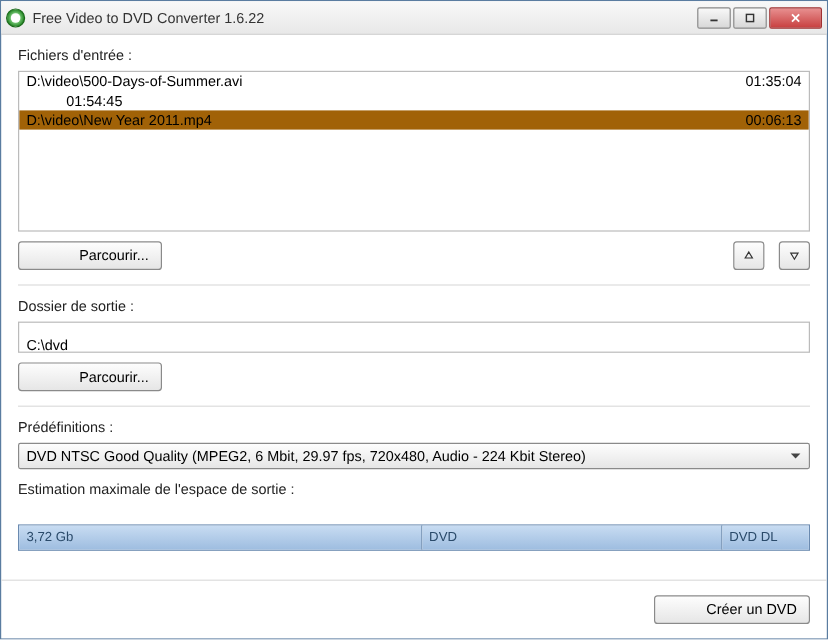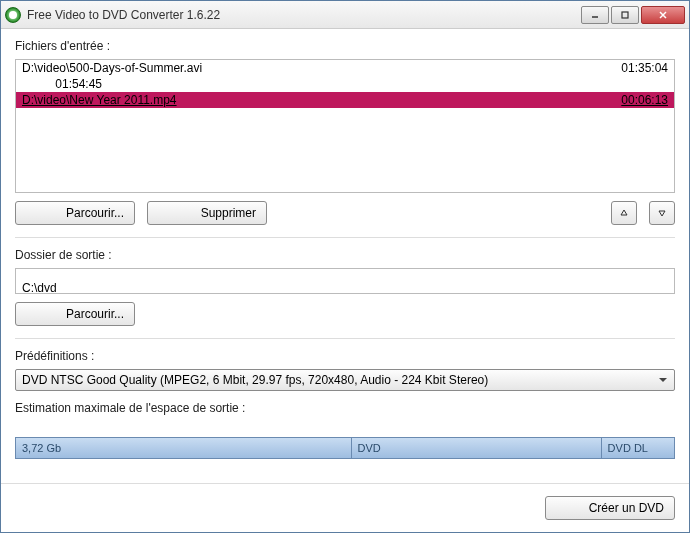--- a/index.html
+++ b/index.html
@@ -15,21 +15,21 @@
 .tbtn { width: 28px; height: 18px; border: 1px solid #888; background: linear-gradient(to bottom, #f8f8f8, #d8d8d8); border-radius: 2px; display: flex; align-items: center; justify-content: center; font-size: 10px; cursor: pointer; }
 .tbtn-close { width: 44px; background: linear-gradient(to bottom, #e89090, #c84040); border-color: #a03030; color: #fff; }
 .tbtn svg { width: 10px; height: 10px; }
 
 .content { flex: 1; padding: 10px 14px 14px 14px; display: flex; flex-direction: column; }
 
 .section-label { color: #222; margin-bottom: 6px; }
 
 .file-list { border: 1px solid #bbb; background: #fff; height: 134px; overflow: auto; }
 .file-row { display: flex; padding: 1px 6px; font-size: 12px; }
-.file-row.selected { background: #be185d; text-decoration: underline; }
+.file-row.selected { background: #a16207; }
 .file-path { flex: 1; }
 .file-dur { width: 80px; text-align: right; }
 
 .btn-row { display: flex; gap: 12px; margin-top: 8px; align-items: center; }
 .btn-row .spacer { flex: 1; }
 .btn { min-width: 120px; height: 24px; border: 1px solid #8a8a8a; background: linear-gradient(to bottom, #fdfdfd, #e6e6e6); border-radius: 3px; cursor: pointer; font-family: inherit; font-size: 12px; padding: 0 10px; text-align: right; }
 .btn-small { min-width: 26px; width: 26px; padding: 0; display: flex; align-items: center; justify-content: center; }
 .btn-small svg { width: 10px; height: 10px; }
 .btn-focused { border: 1px solid #3c7fb1; box-shadow: 0 0 2px #7ab8e0; background: linear-gradient(to bottom, #eaf6fd, #d0e8f8); }
 
@@ -90,21 +90,20 @@
         <div class="file-row">
           <div class="file-dur">01:54:45</div>
         </div>
         <div class="file-row selected">
           <div class="file-path">D:\video\New Year 2011.mp4</div>
           <div class="file-dur">00:06:13</div>
         </div>
       </div>
     <div class="btn-row">
       <button class="btn">Parcourir...</button>
-      <button class="btn">Supprimer</button>
       <div class="spacer"></div>
       <button class="btn btn-small">
           <svg viewBox="0 0 10 10">
             <path d="M5 2 L8 7 L2 7 Z" fill="none" stroke="#333" stroke-width="1"></path>
           </svg>
         </button>
       <button class="btn btn-small">
           <svg viewBox="0 0 10 10">
             <path d="M5 8 L8 3 L2 3 Z" fill="none" stroke="#333" stroke-width="1"></path>
           </svg>

